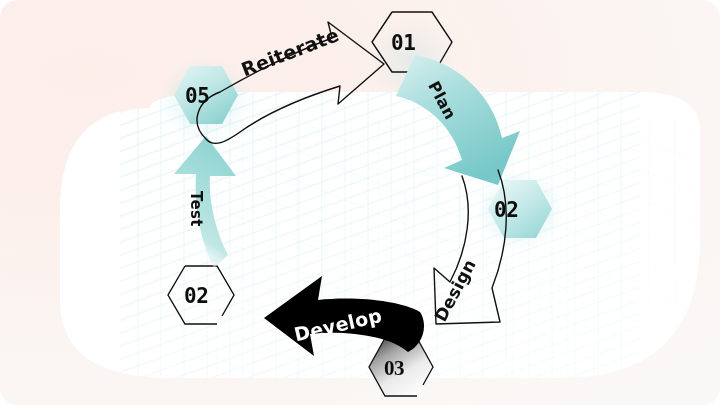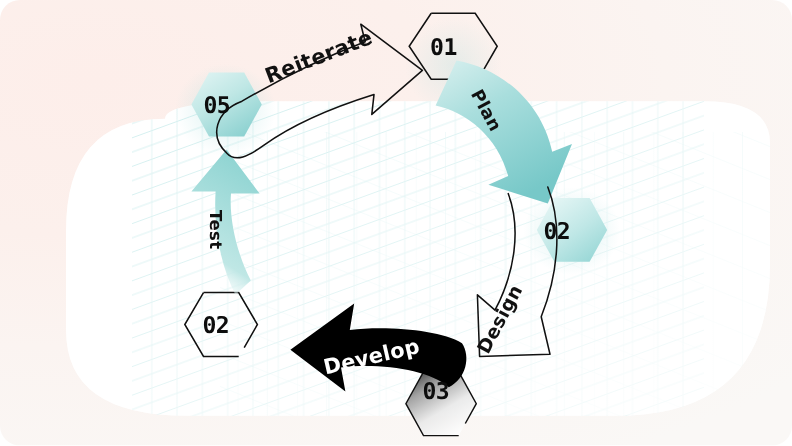--- a/index.html
+++ b/index.html
@@ -179,21 +179,21 @@
              L 384 64
              L 338 104
              L 340 86
              C 308 96, 268 112, 240 132
              C 226 142, 214 148, 206 139 Z" fill="none" stroke="#111111" stroke-width="1.4" stroke-linejoin="round" stroke-linecap="round"></path>
   </svg>
 
   <div class="num" style="left:185px;top:84px;">05</div>
   <div class="num" style="left:391px;top:31px;">01</div>
   <div class="num" style="left:494px;top:198px;">02</div>
-  <div class="num" style="left:384px;top:344px;">03</div>
+  <div class="num" style="left:384px;top:356px;font-family:Liberation Serif, serif;">03</div>
   <div class="num" style="left:184px;top:284px;">02</div>
 
   <div class="lbl dark" style="left:238px;top:60px;font-size:19px;transform:rotate(-21deg);transform-origin:left top;">Reiterate</div>
 
   <div class="lbl dark" style="left:441px;top:78px;font-size:16px;transform:rotate(62deg);transform-origin:left top;">Plan</div>
 
   <div class="lbl dark" style="left:448px;top:305px;font-size:17px;transform:rotate(-62deg);transform-origin:left bottom;">Design</div>
 
   <div class="lbl white" style="left:292px;top:324px;font-size:19px;transform:rotate(-13deg);transform-origin:left top;">Develop</div>
 

